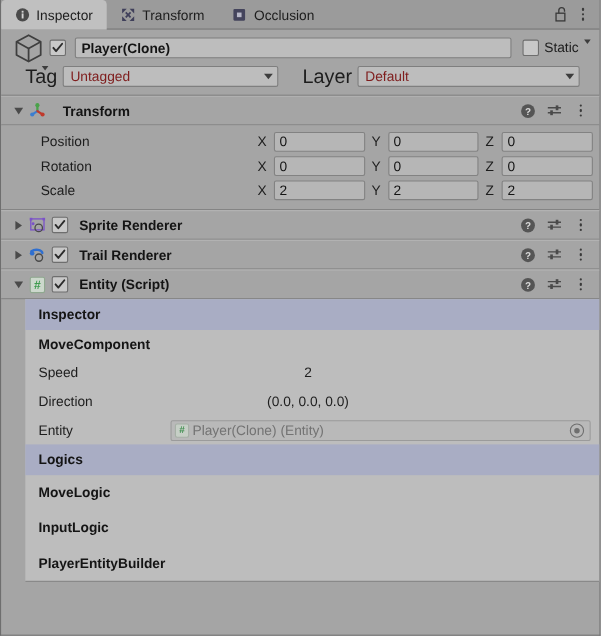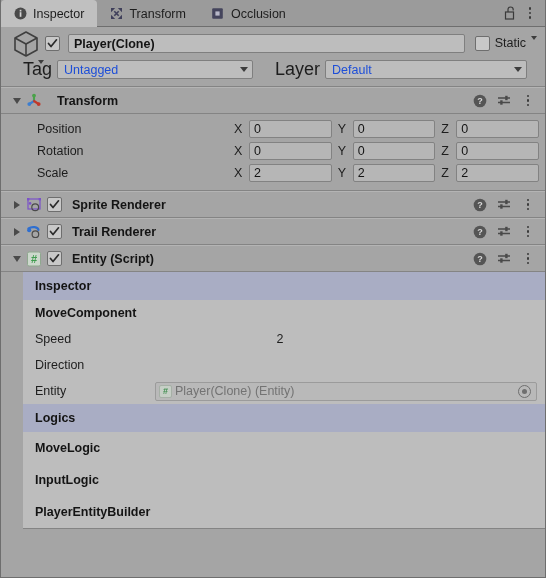--- a/index.html
+++ b/index.html
@@ -149,21 +149,21 @@
   .fld-lbl { font-size: 18px; padding-right: 5px; }
   .dropdown {
     height: 19px;
     background: #bdbdbd;
     border: 1px solid #7f7f7f;
     border-radius: 2px;
     display: flex;
     align-items: center;
     padding: 0 4px 0 6px;
     font-size: 12.5px;
-    color: #1d4ed8;
+    color: #7f1d1d;
   }
   .dropdown .dd-val { flex: 1; white-space: nowrap; overflow: hidden; }
   #tag-dd { width: 196px; }
   #layer-dd { width: 202px; }
 
   .caret-dn {
     width: 0; height: 0;
     border-left: 4.5px solid transparent;
     border-right: 4.5px solid transparent;
     border-top: 5px solid #3d3d3d;
@@ -695,20 +695,21 @@
 
     <div class="sub-title">MoveComponent</div>
 
     <div class="prop-row">
       <span class="prop-lbl">Speed</span>
       <span class="prop-val">2</span>
     </div>
 
     <div class="prop-row">
       <span class="prop-lbl">Direction</span>
+      <span class="prop-val">(0.0, 0.0, 0.0)</span>
     </div>
 
     <div class="prop-row">
       <span class="prop-lbl">Entity</span>
       <span class="objfield">
         <span class="mini-hash">#</span>
         <span class="obj-txt">Player(Clone) (Entity)</span>
         <span class="obj-pick">
             <i></i>
           </span>

